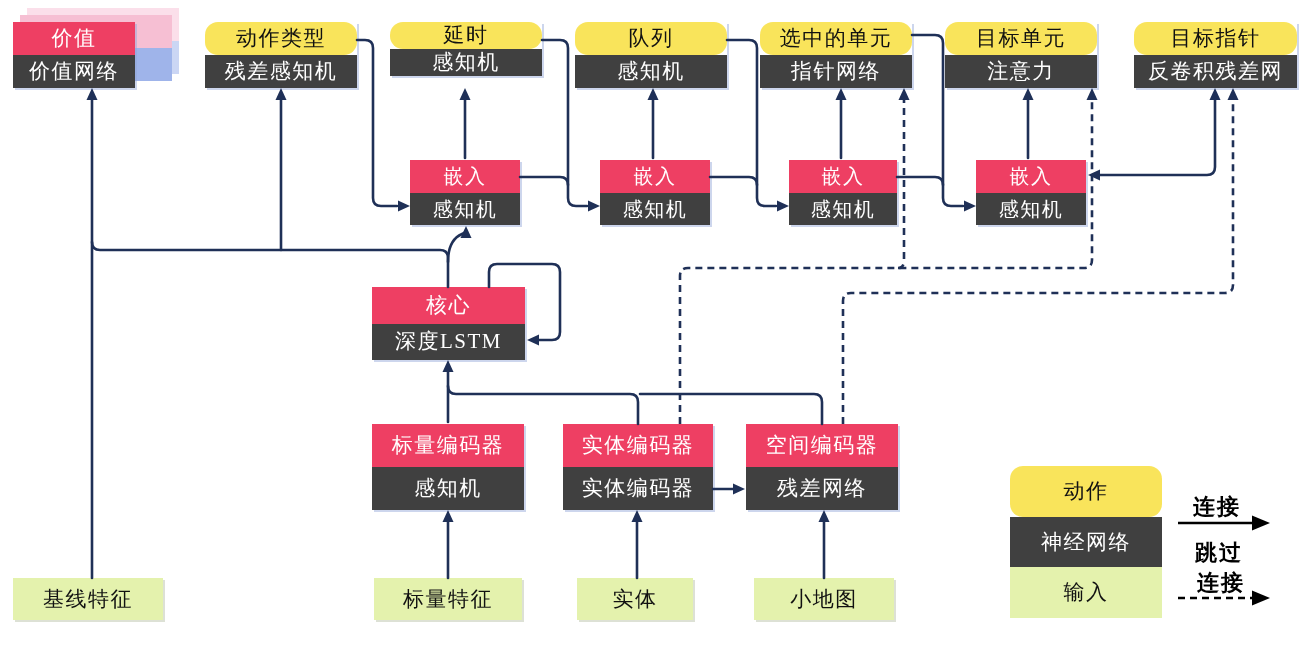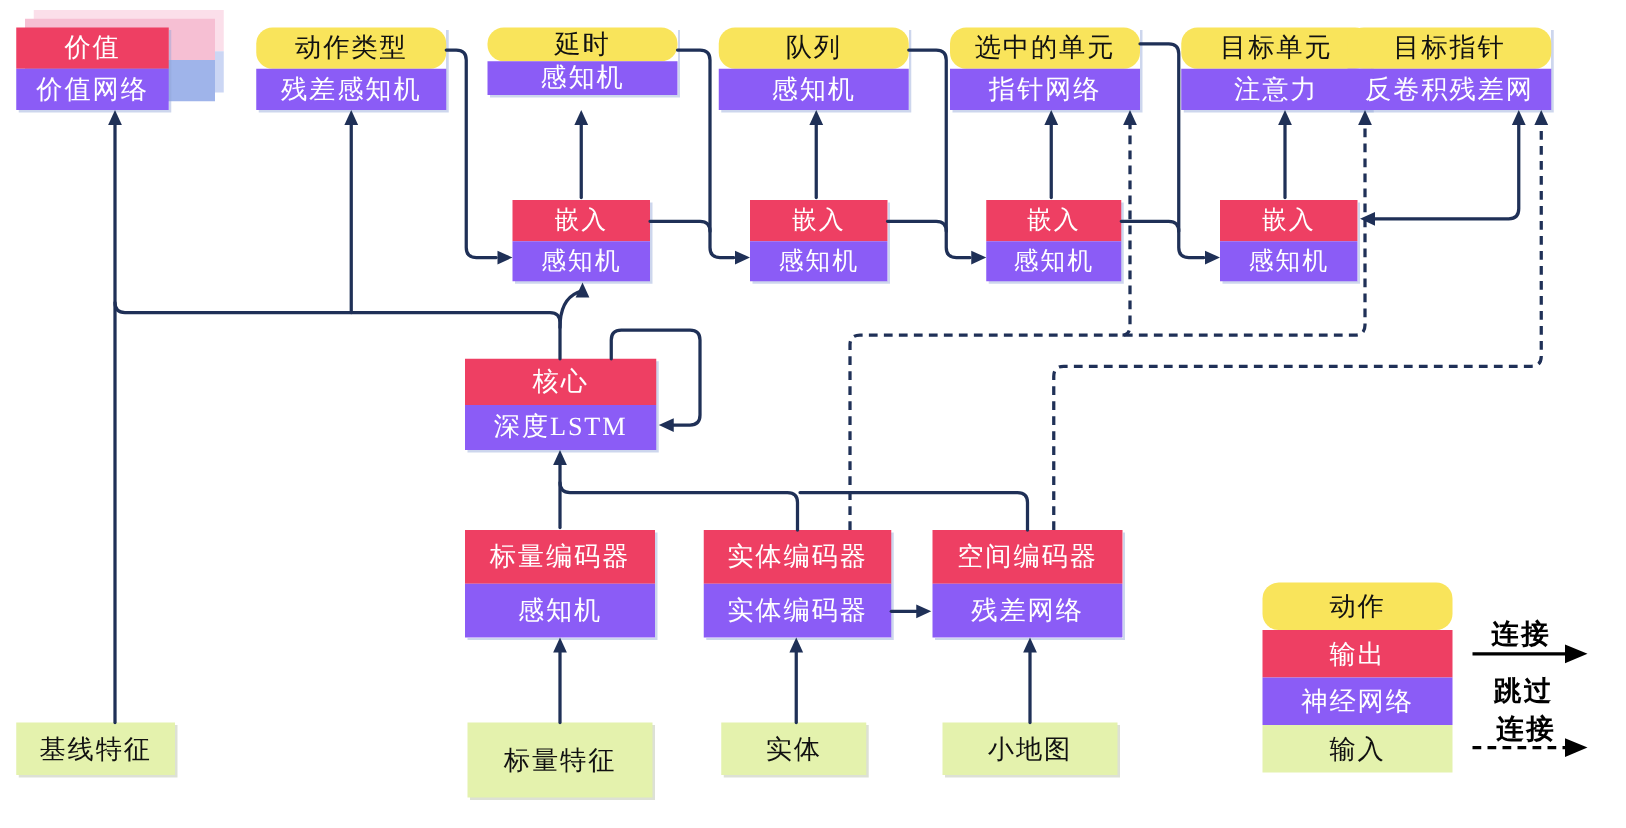--- a/index.html
+++ b/index.html
@@ -11,21 +11,21 @@
     position:absolute;display:flex;flex-direction:column;
     box-shadow:2px 2px 0 rgba(145,165,215,0.45);
     z-index:1;
   }
   .band{
     flex:1;display:flex;align-items:center;justify-content:center;
     font-size:21px;letter-spacing:1.5px;line-height:1;white-space:nowrap;
   }
   .band-action{background:#F9E45B;color:#111111;border-radius:13px;}
   .band-output{background:#EE3F63;color:#ffffff;}
-  .band-network{background:#8b5cf6;color:#ffffff;}
+  .band-network{background:#404040;color:#ffffff;}
   .box-input{
     position:absolute;display:flex;align-items:center;justify-content:center;
     background:#E4F2AD;color:#111111;font-size:21px;letter-spacing:1.5px;
     box-shadow:2px 2px 0 rgba(170,180,150,0.4);z-index:1;white-space:nowrap;
   }
   .shadow-layer{position:absolute;display:flex;flex-direction:column;z-index:0;}
   .shadow-layer .sb{flex:1;}
   #connectors{position:absolute;left:0;top:0;z-index:3;pointer-events:none;}
   .legend-caption{
     position:absolute;color:#000;font-size:22px;letter-spacing:2px;z-index:2;
@@ -65,21 +65,21 @@
     <div class="band band-network">感知机</div>
   </div>
   <div class="node" style="left:760px;top:22px;width:152px;height:66px;">
     <div class="band band-action">选中的单元</div>
     <div class="band band-network">指针网络</div>
   </div>
   <div class="node" style="left:945px;top:22px;width:152px;height:66px;">
     <div class="band band-action">目标单元</div>
     <div class="band band-network">注意力</div>
   </div>
-  <div class="node" style="left:1078px;top:22px;width:163px;height:66px;">
+  <div class="node" style="left:1134px;top:22px;width:163px;height:66px;">
     <div class="band band-action">目标指针</div>
     <div class="band band-network">反卷积残差网</div>
   </div>
 
   <div class="node" style="left:410px;top:160px;width:110px;height:65px;">
     <div class="band band-output small">嵌入</div>
     <div class="band band-network small">感知机</div>
   </div>
   <div class="node" style="left:600px;top:160px;width:110px;height:65px;">
     <div class="band band-output small">嵌入</div>
@@ -105,28 +105,27 @@
   </div>
   <div class="node" style="left:563px;top:424px;width:150px;height:86px;">
     <div class="band band-output">实体编码器</div>
     <div class="band band-network">实体编码器</div>
   </div>
   <div class="node" style="left:746px;top:424px;width:152px;height:86px;">
     <div class="band band-output">空间编码器</div>
     <div class="band band-network">残差网络</div>
   </div>
 
-  <div class="box-input" style="left:13px;top:578px;width:127px;height:42px;">基线特征</div>
-  <div class="box-input" style="left:374px;top:578px;width:148px;height:60px;">标量特征</div>
+  <div class="box-input" style="left:13px;top:578px;width:150px;height:42px;">基线特征</div>
+  <div class="box-input" style="left:374px;top:578px;width:148px;height:42px;">标量特征</div>
   <div class="box-input" style="left:577px;top:578px;width:116px;height:42px;">实体</div>
   <div class="box-input" style="left:754px;top:578px;width:140px;height:42px;">小地图</div>
 
   <div class="node" style="left:1010px;top:466px;width:152px;height:152px;box-shadow:none;">
     <div class="band band-action">动作</div>
-    <div class="band band-output">输出</div>
     <div class="band band-network">神经网络</div>
     <div class="band" style="background:#E4F2AD;color:#111">输入</div>
   </div>
   <div class="legend-caption" style="left:1193px;top:492px;">连接</div>
   <div class="legend-caption" style="left:1195px;top:538px;">跳过</div>
   <div class="legend-caption" style="left:1197px;top:568px;">连接</div>
 
   <svg id="connectors" width="1301" height="662" viewBox="0 0 1301 662">
 
     <g stroke="#1F3057" stroke-width="2.6" fill="none" stroke-linecap="round">

